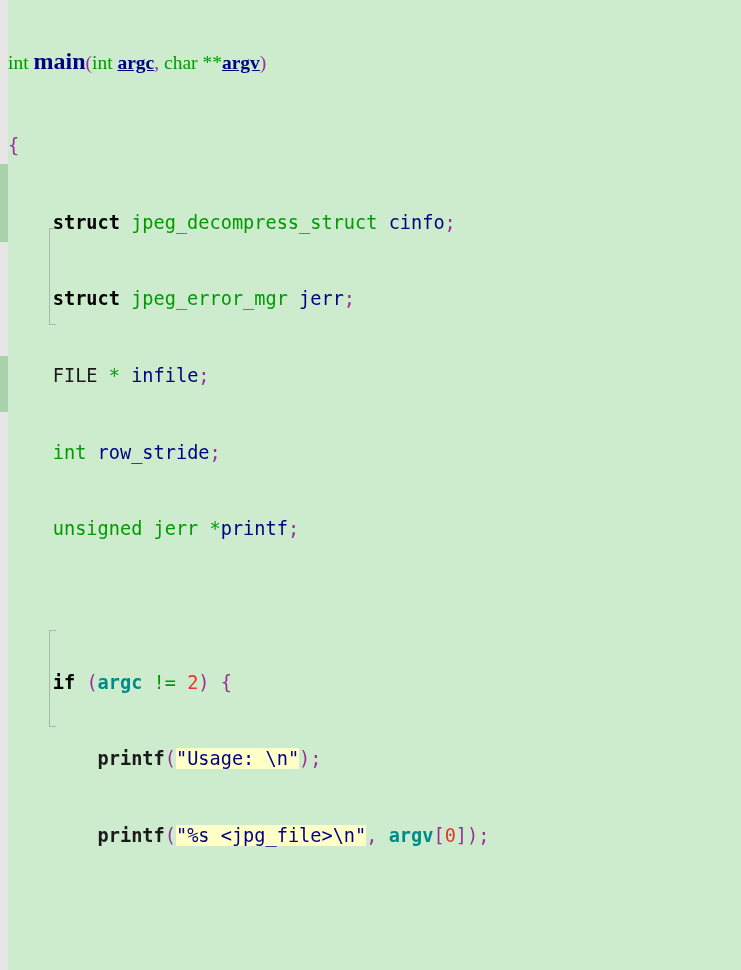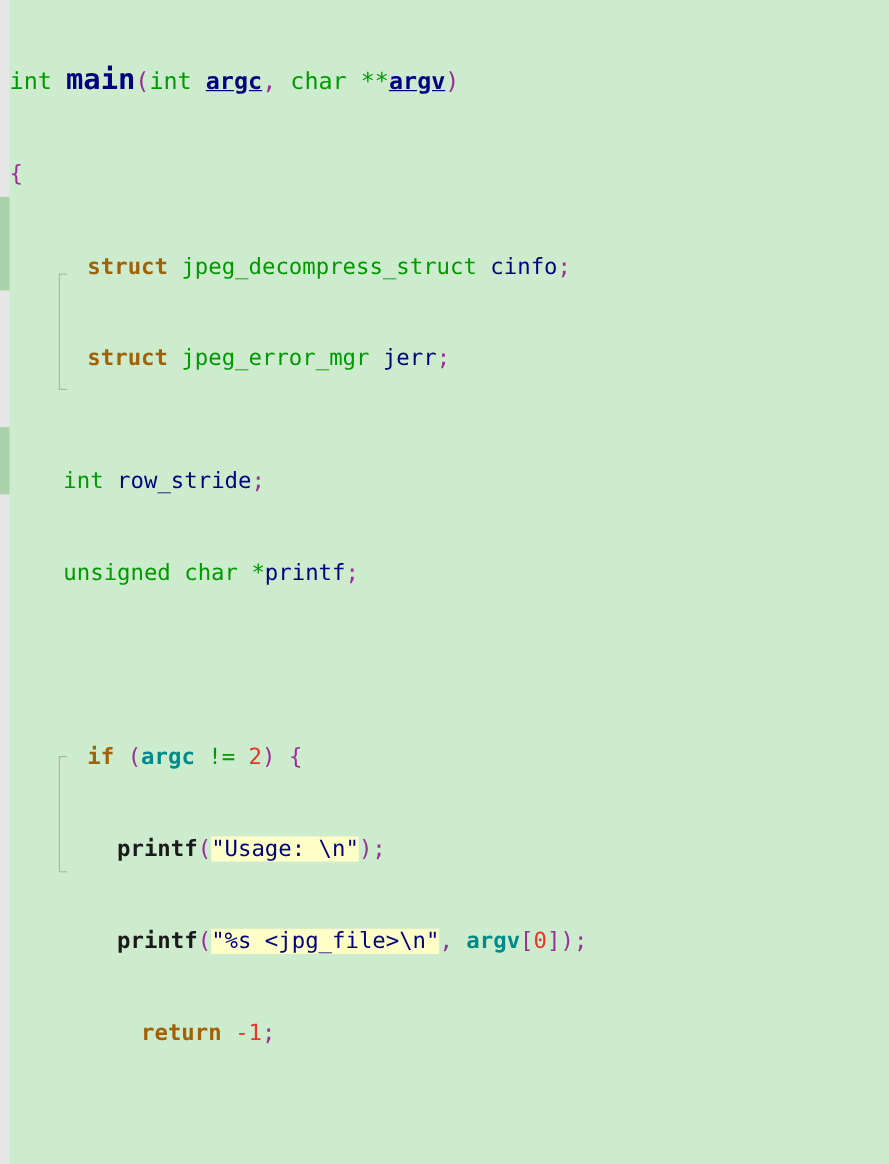--- a/index.html
+++ b/index.html
@@ -33,24 +33,24 @@
     left: 8px; top: 0;
     width: 733px;
     padding: 0;
     white-space: pre;
     font-size: 18.6px;
     line-height: 25.55px;
     letter-spacing: 0px;
     color: #1a1a1a;
   }
   .ln { display: block; height: 25.55px; }
-  .ln.first { height: 31px; line-height: 31px; }
+  .ln.first { height: 31px; line-height: 21px; font-family: Liberation Serif, serif; }
 
   
-  .kw      { color: #a16207; font-weight: bold; margin-left: 20px; }   
+  .kw      { color: #000000; font-weight: bold; }   
   .typ     { color: #009900; }                      
   .typd    { color: #1a1a1a; }                      
   .var     { color: #000080; font-weight: normal; }   
   .parm    { color: #008b8b; font-weight: bold; }   
   .parmu   { color: #000080; font-weight: bold; text-decoration: underline; }                      
   .fn      { color: #1a1a1a; font-weight: bold; }                      
   .num     { color: #e8342a; }                      
   .op      { color: #009900; }                      
   .pun     { color: #9b2d9b; }                      
   .str     { color: #000080; background: #ffffc8; }
@@ -90,34 +90,34 @@
   <div id="code">
 
 <span class="ln first"><span class="typ big">int </span><span class="mainfn">main</span><span class="pun big">(</span><span class="typ big">int </span><span class="parmu big">argc</span><span class="pun big">, </span><span class="typ big">char </span><span class="op big">**</span><span class="parmu big">argv</span><span class="pun big">)</span></span>
 
 <span class="ln"><span class="pun">{</span></span>
 
 <span class="ln"><span>    </span><span class="kw">struct</span><span class="typ"> jpeg_decompress_struct </span><span class="var">cinfo</span><span class="pun">;</span></span>
 
 <span class="ln"><span>    </span><span class="kw">struct</span><span class="typ"> jpeg_error_mgr </span><span class="var">jerr</span><span class="pun">;</span></span>
 
+<span class="ln"><span>    </span><span class="typd">FILE </span><span class="op">*</span><span> </span><span class="var">infile</span><span class="pun">;</span></span>
 
 <span class="ln"><span>    </span><span class="typ">int</span><span> </span><span class="var">row_stride</span><span class="pun">;</span></span>
 
-<span class="ln"><span>    </span><span class="typ">unsigned char </span><span class="op">*</span><span class="var">printf</span><span class="pun">;</span></span>
+<span class="ln"><span>    </span><span class="typ">unsigned jerr </span><span class="op">*</span><span class="var">printf</span><span class="pun">;</span></span>
 
 <span class="ln"> </span>
 
 <span class="ln"><span>    </span><span class="kw">if</span><span> </span><span class="pun">(</span><span class="parm">argc</span><span> </span><span class="op">!=</span><span> </span><span class="num">2</span><span class="pun">)</span><span> </span><span class="pun">{</span></span>
 
 <span class="ln"><span>        </span><span class="fn">printf</span><span class="pun">(</span><span class="str">"Usage: \n"</span><span class="pun">)</span><span class="pun">;</span></span>
 
 <span class="ln"><span>        </span><span class="fn">printf</span><span class="pun">(</span><span class="str">"%s &lt;jpg_file&gt;\n"</span><span class="pun">, </span><span class="parm">argv</span><span class="pun">[</span><span class="num">0</span><span class="pun">]</span><span class="pun">)</span><span class="pun">;</span></span>
 
-<span class="ln"><span>        </span><span class="kw">return</span><span> </span><span class="num">-1</span><span class="pun">;</span></span>
 
 
 
 
 
 
 
 
 
 

